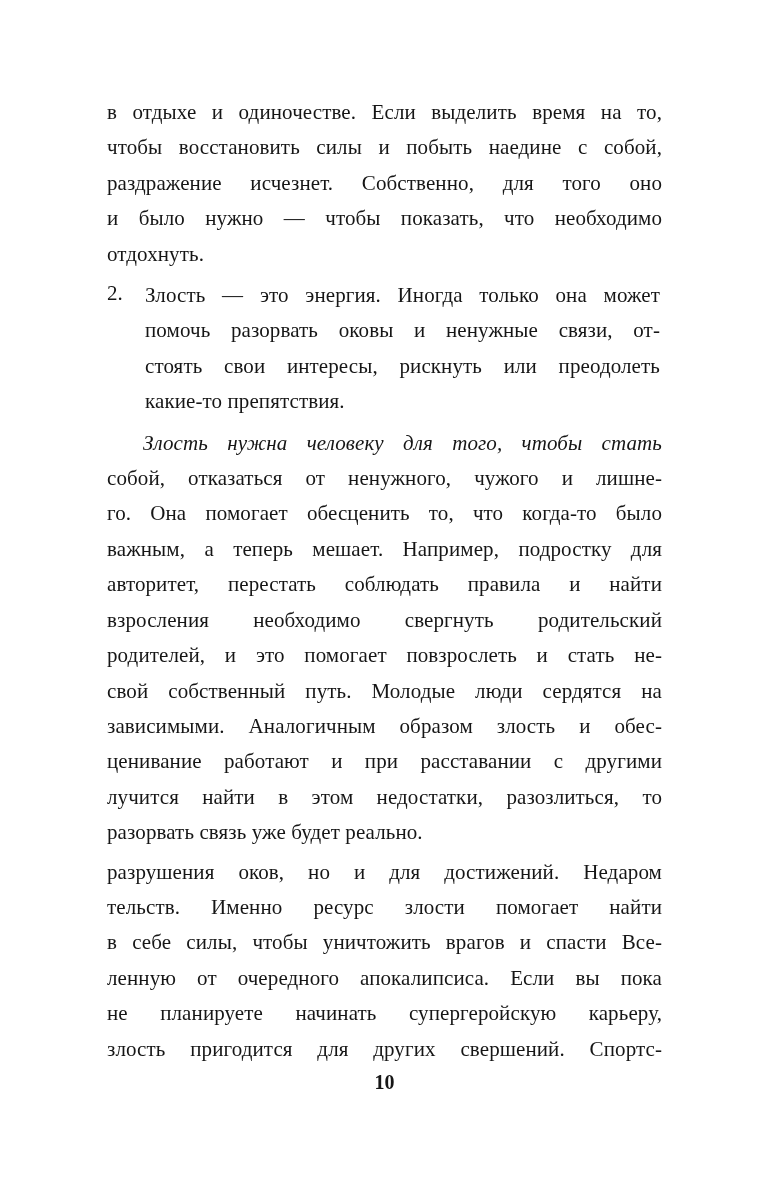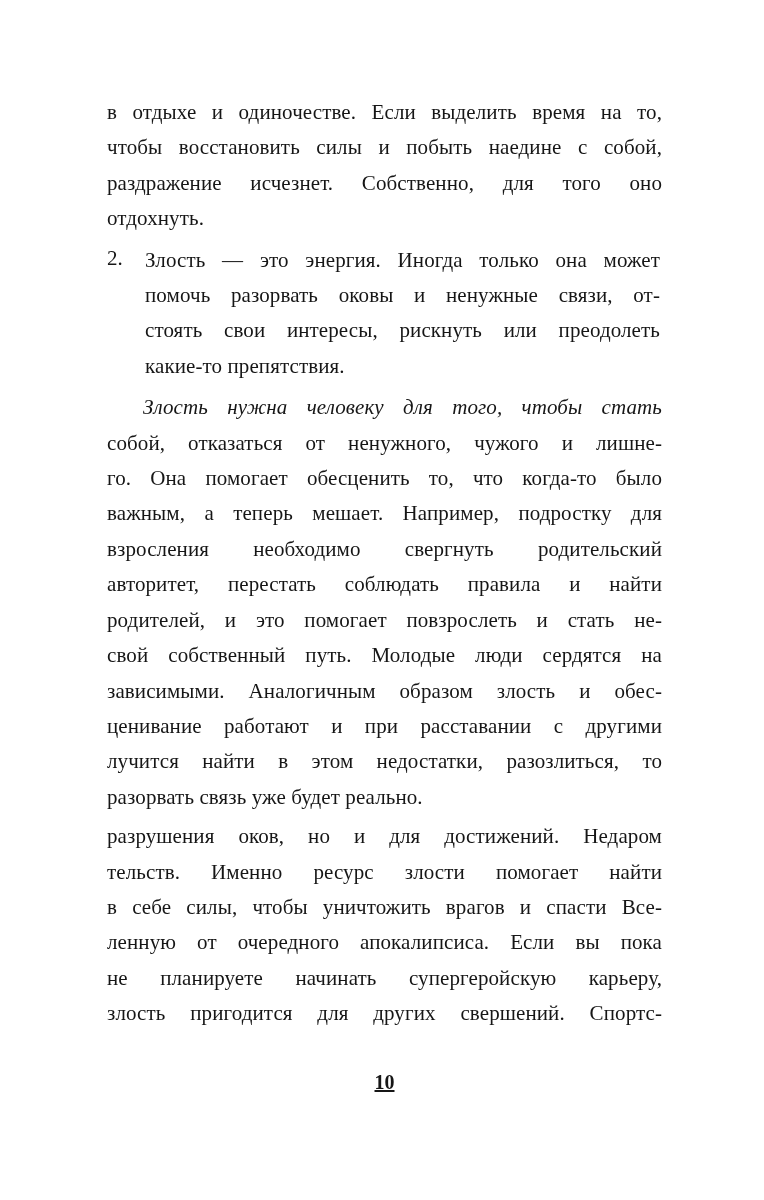--- a/index.html
+++ b/index.html
@@ -59,50 +59,50 @@
   .page-number {
     position: absolute;
     left: 99px;
     width: 567px;
     top: 1064px;
     text-align: center;
     font-size: 20px;
     font-weight: bold;
     line-height: 28px;
     color: #161616;
-    text-decoration: underline;
   }
 </style>
 </head>
 <body>
 
 <div class="page">
   <div class="text-block" id="text-block">
       <div class="para">
         <div class="line just">в отдыхе и одиночестве. Если выделить время на то,</div>
         <div class="line just">чтобы восстановить силы и побыть наедине с собой,</div>
         <div class="line just">раздражение исчезнет. Собственно, для того оно</div>
+        <div class="line just">и было нужно — чтобы показать, что необходимо</div>
         <div class="line">отдохнуть.</div>
       </div>
       <div class="list-item">
         <div class="list-marker">2.</div>
         <div class="list-content">
           <div class="line just">Злость — это энергия. Иногда только она может</div>
           <div class="line just">помочь разорвать оковы и ненужные связи, от-</div>
           <div class="line just">стоять свои интересы, рискнуть или преодолеть</div>
           <div class="line">какие-то препятствия.</div>
         </div>
       </div>
       <div class="para">
         <div class="line just first-indent">Злость нужна человеку для того, чтобы стать</div>
         <div class="line just">собой, отказаться от ненужного, чужого и лишне-</div>
         <div class="line just">го. Она помогает обесценить то, что когда-то было</div>
         <div class="line just">важным, а теперь мешает. Например, подростку для</div>
+        <div class="line just">авторитет, перестать соблюдать правила и найти</div>
         <div class="line just">взросления необходимо свергнуть родительский</div>
-        <div class="line just">авторитет, перестать соблюдать правила и найти</div>
         <div class="line just">родителей, и это помогает повзрослеть и стать не-</div>
         <div class="line just">свой собственный путь. Молодые люди сердятся на</div>
         <div class="line just">зависимыми. Аналогичным образом злость и обес-</div>
         <div class="line just">ценивание работают и при расставании с другими</div>
         <div class="line just">лучится найти в этом недостатки, разозлиться, то</div>
         <div class="line">разорвать связь уже будет реально.</div>
       </div>
       <div class="para">
         <div class="line just">разрушения оков, но и для достижений. Недаром</div>
         <div class="line just">тельств. Именно ресурс злости помогает найти</div>

